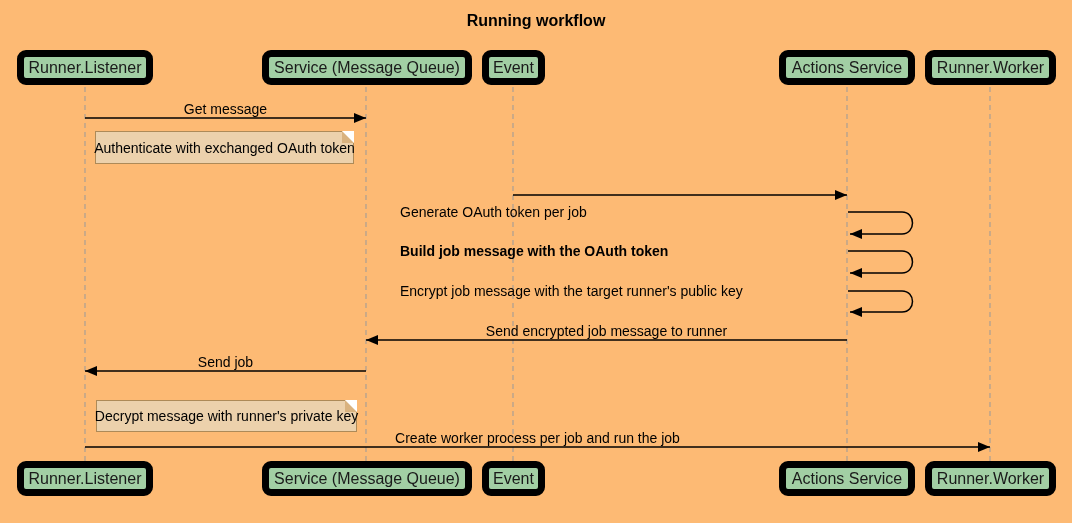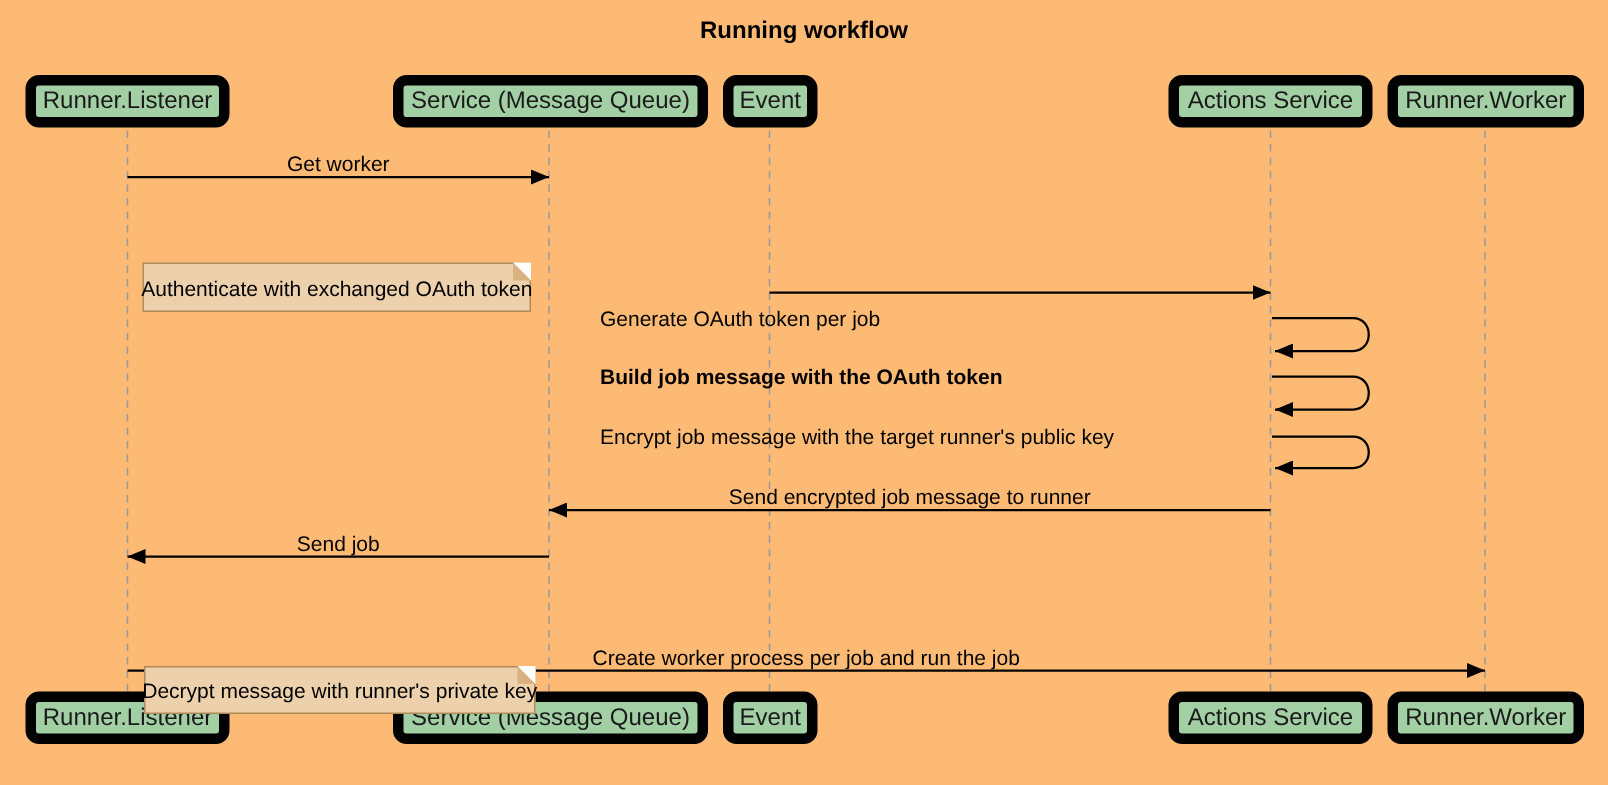--- a/index.html
+++ b/index.html
@@ -51,21 +51,20 @@
     position: absolute;
     background: #ecd1ac;
     border: 1px solid #ad8a58;
     display: flex;
     align-items: center;
     justify-content: center;
     font-size: 14px;
     color: #000000;
     white-space: nowrap;
     box-sizing: border-box;
-    margin-top: 44px;
   }
   .note .fold {
     position: absolute;
     top: -1px; right: -1px;
     width: 0; height: 0;
     border-style: solid;
     border-width: 0 12px 12px 0;
     border-color: #ffffff #ffffff #d9b27f #d9b27f;
   }
 </style>
@@ -128,21 +127,21 @@
   <div class="actor" style="left:482px; top:461px; width:63px;">
     <span>Event</span>
   </div>
   <div class="actor" style="left:779px; top:461px; width:136px;">
     <span>Actions Service</span>
   </div>
   <div class="actor" style="left:925px; top:461px; width:131px;">
     <span>Runner.Worker</span>
   </div>
 
-  <div class="msg center" style="left:85px;  width:281px; top:101px;">Get worker</div>
+  <div class="msg center" style="left:85px;  width:281px; top:101px;">Get message</div>
   <div class="msg right" style="left:400px; width:440px; top:204px;">Generate OAuth token per job</div>
   <div class="msg right" style="left:400px; width:440px; top:243px;font-weight:bold;">Build job message with the OAuth token</div>
   <div class="msg center" style="left:366px; width:481px; top:323px;">Send encrypted job message to runner</div>
   <div class="msg right" style="left:400px; width:440px; top:283px;">Encrypt job message with the target runner's public key</div>
   <div class="msg center" style="left:85px;  width:281px; top:354px;">Send job</div>
   <div class="msg center" style="left:85px;  width:905px; top:430px;">Create worker process per job and run the job</div>
 
   <div class="note" style="left:95px; top:131px; width:259px; height:33px;">
     <span class="fold"></span>
     <span>Authenticate with exchanged OAuth token</span>

